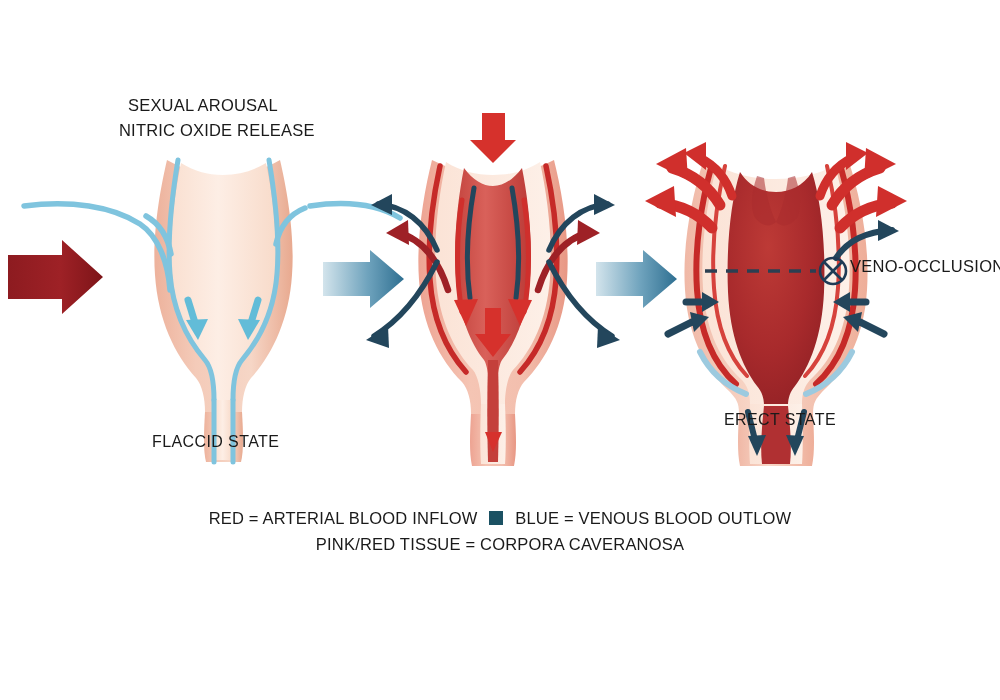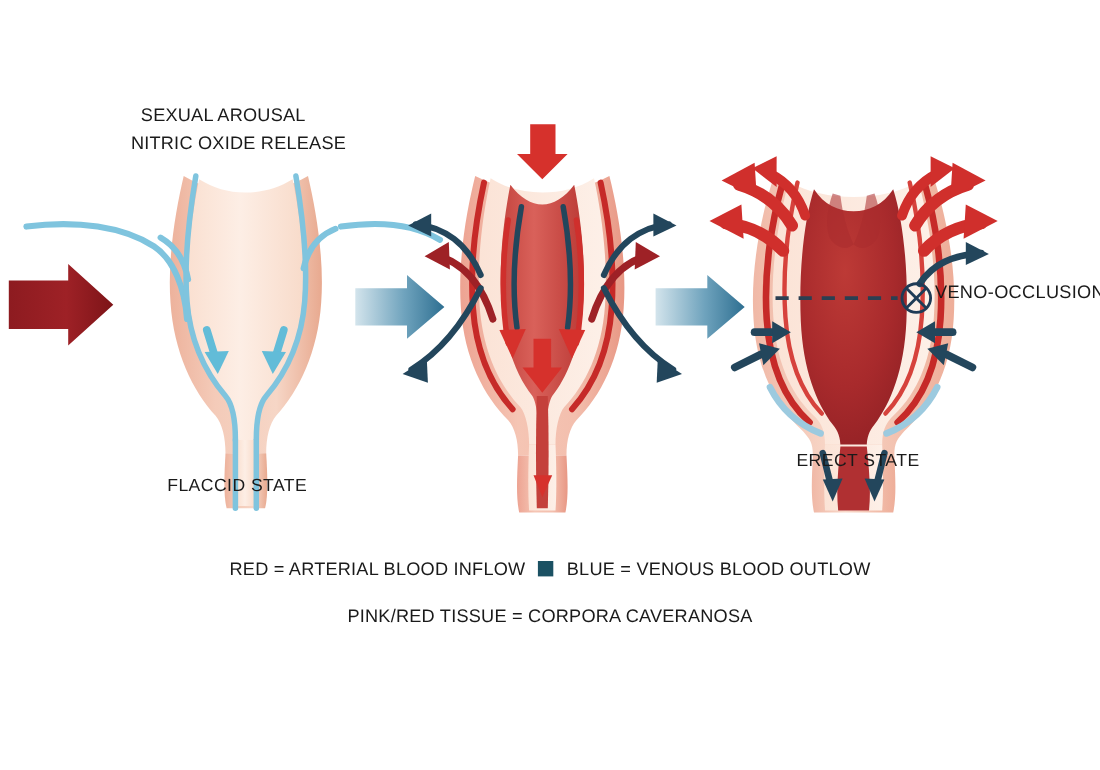--- a/index.html
+++ b/index.html
@@ -57,21 +57,21 @@
   }
   .legend-line {
     position: absolute;
     width: 1000px;
     text-align: center;
     font-size: 16.5px;
     color: #1a1a1a;
     letter-spacing: 0.2px;
   }
   #legend-line-1 { left: 0; top: 509px; }
-  #legend-line-2 { left: 0; top: 535px; margin-top: 16px; }
+  #legend-line-2 { left: 0; top: 535px; }
   .legend-swatch {
     display: inline-block;
     width: 14px;
     height: 14px;
     vertical-align: -1px;
     margin: 0 7px;
     background: #1b5163;
   }
 </style>
 </head>

